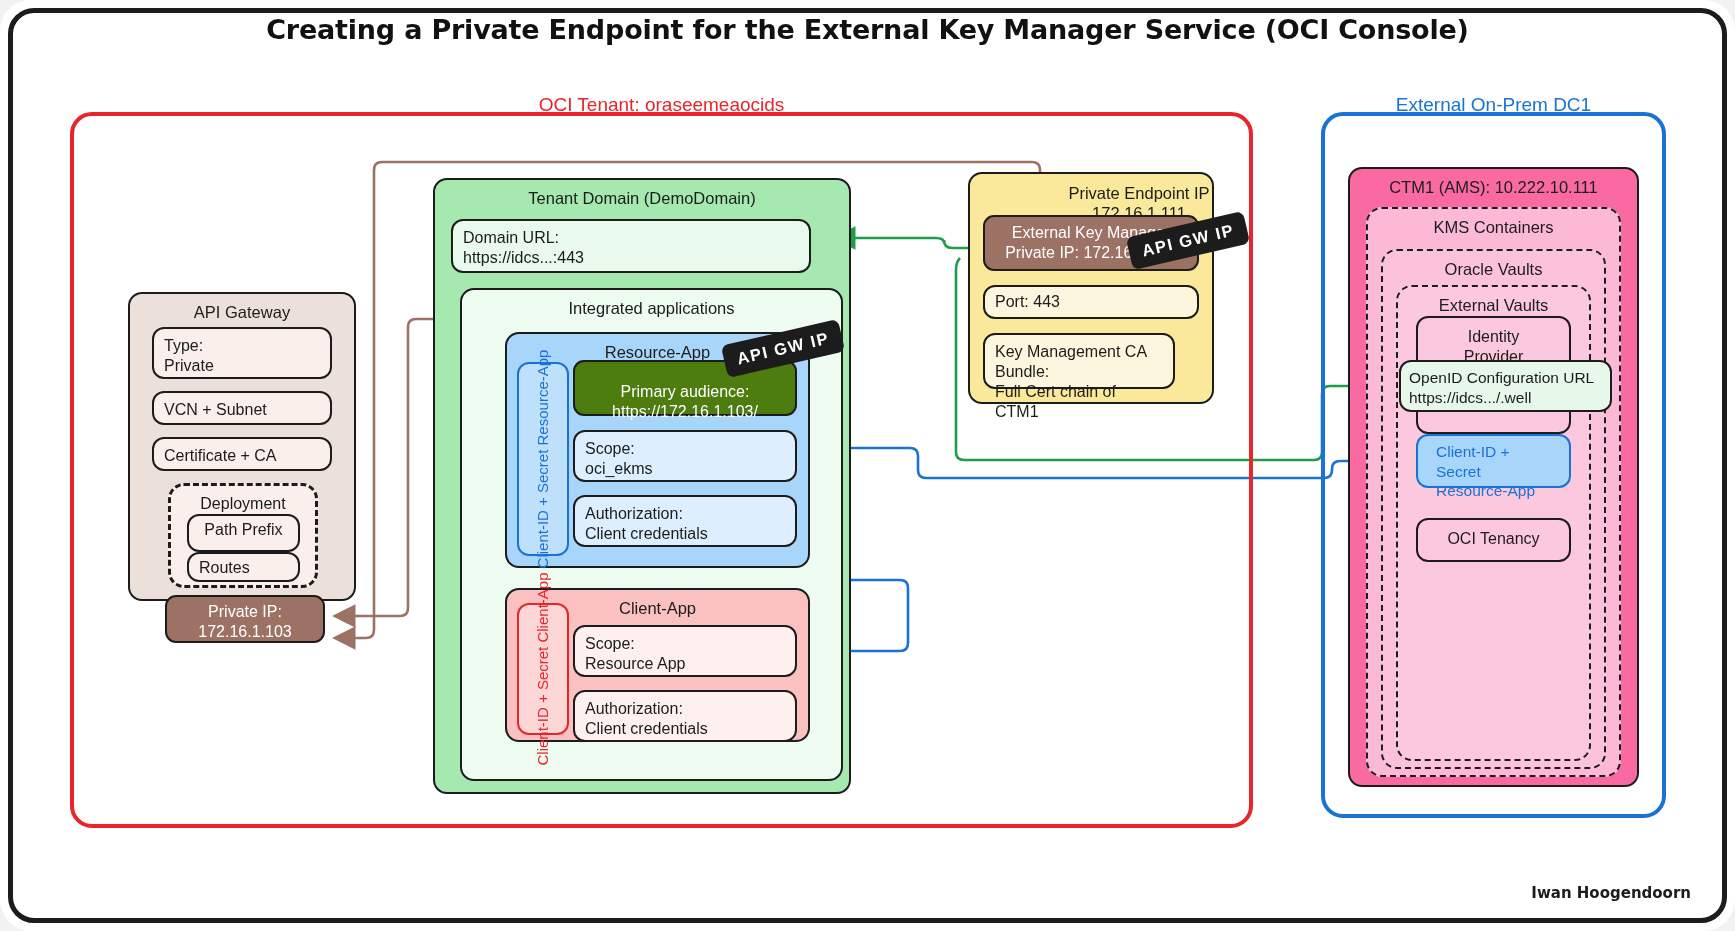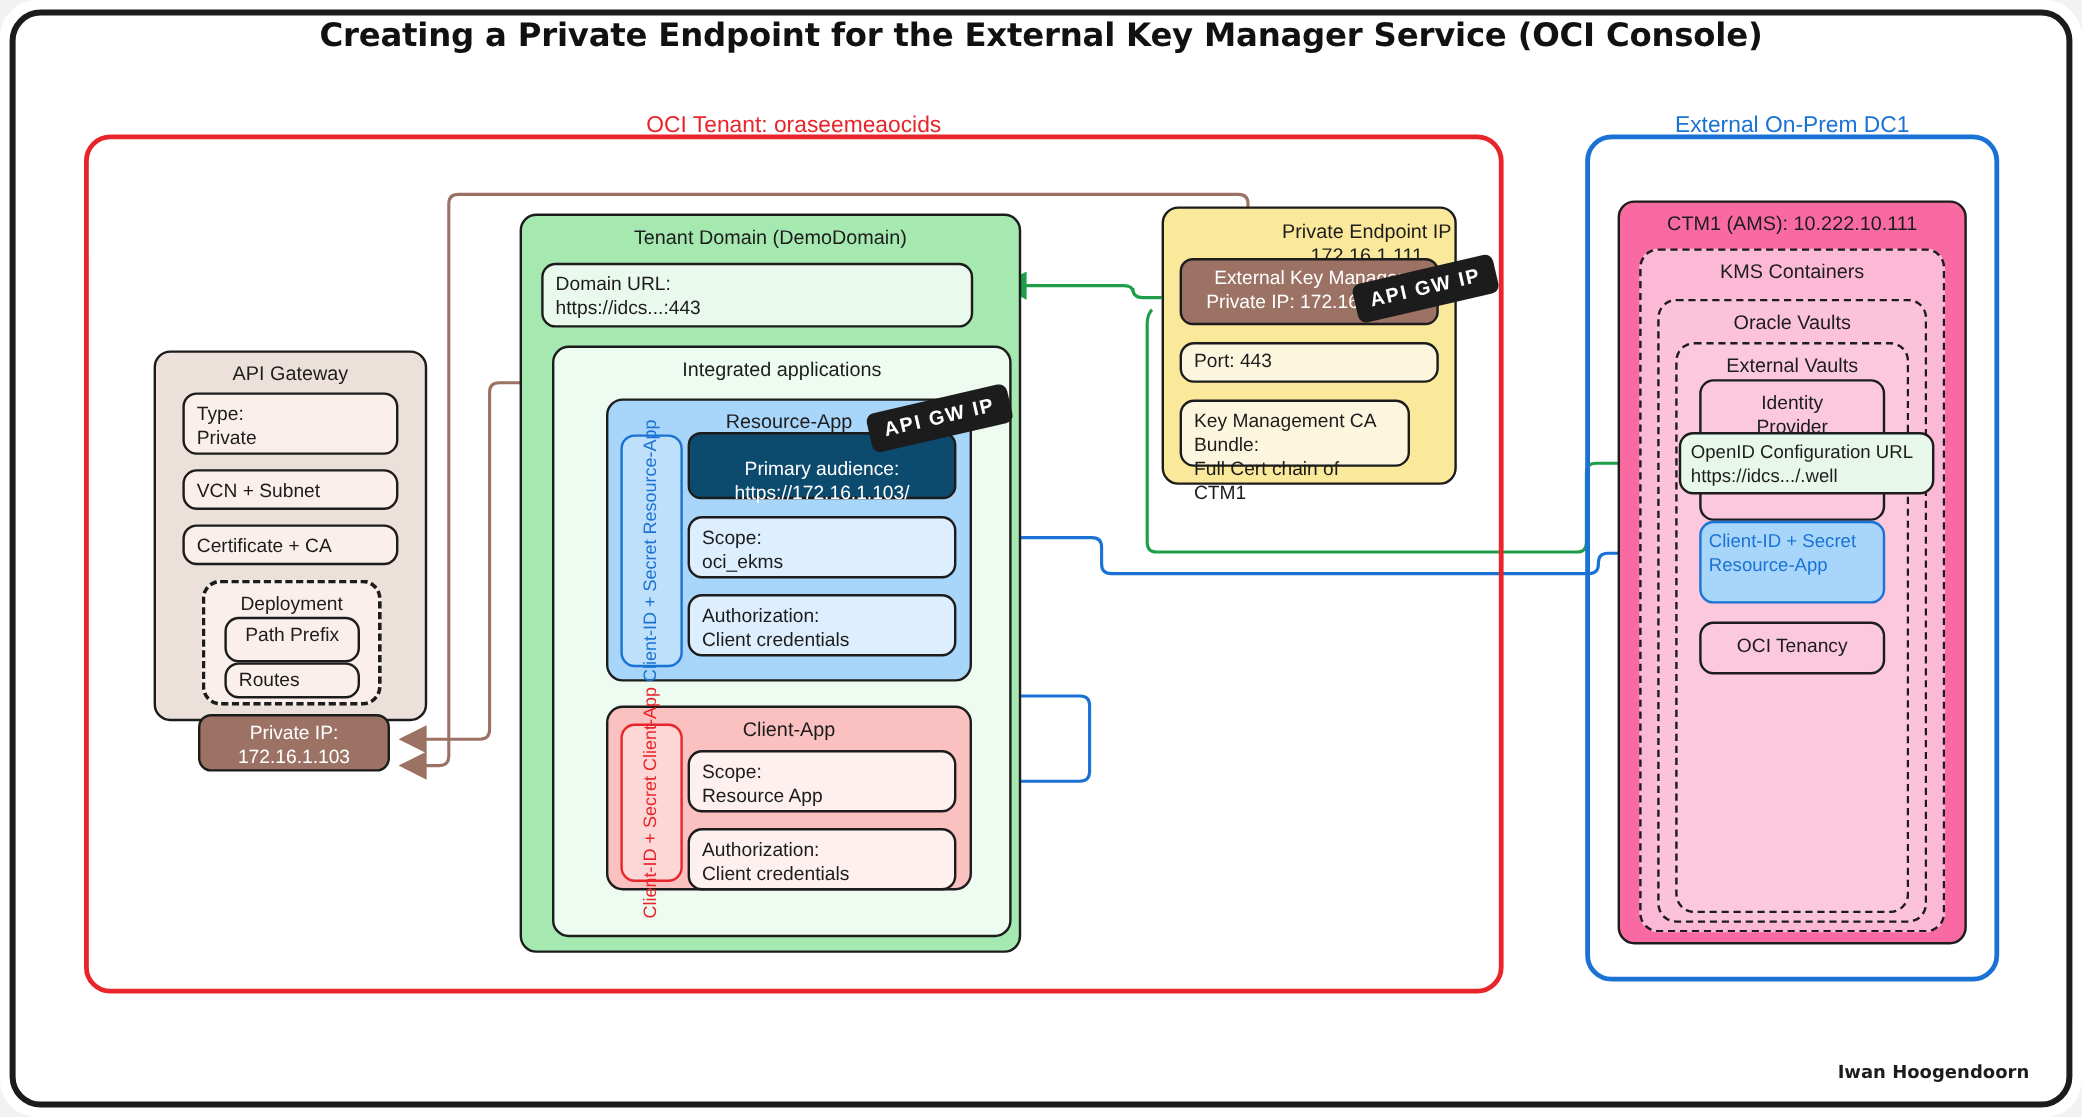--- a/index.html
+++ b/index.html
@@ -63,21 +63,21 @@
   #domurl{left:451px;top:219px;width:360px;height:54px;background:#eaf9ee;}
   #intapps{left:460px;top:288px;width:383px;height:493px;background:#eefbf1;}
 
   
   #resapp{left:505px;top:332px;width:305px;height:236px;background:#a8d5fa;}
   #res-side{position:absolute;left:517px;top:362px;width:48px;height:190px;
     border:2.4px solid #1a73d4;border-radius:12px;background:#bfe0fb;}
   .sidetext{position:absolute;left:50%;top:50%;transform:translate(-50%,-50%) rotate(-90deg);
     white-space:nowrap;font-family:"Liberation Sans", sans-serif;font-size:15px;color:#1a73d4;
     text-align:center;line-height:1.25;}
-  #primaud{left:573px;top:360px;width:224px;height:56px;background:#0c4a6e;color:#ffffff;
+  #primaud{left:573px;top:360px;width:224px;height:56px;background:#4d7c0f;color:#ffffff;
     text-align:center;border-radius:11px;padding-top:20px;}
   #scope-res{left:573px;top:430px;width:224px;height:52px;background:#ddefff;}
   #auth-res{left:573px;top:495px;width:224px;height:52px;background:#ddefff;}
 
   
   #cliapp{left:505px;top:588px;width:305px;height:154px;background:#fbc0c0;}
   #cli-side{position:absolute;left:517px;top:603px;width:48px;height:128px;
     border:2.4px solid #e8252a;border-radius:12px;background:#fdd6d6;}
   .sidetext-red{position:absolute;left:50%;top:50%;transform:translate(-50%,-50%) rotate(-90deg);
     white-space:nowrap;font-family:"Liberation Sans", sans-serif;font-size:15px;color:#e8252a;
@@ -97,22 +97,22 @@
   #kms{position:absolute;left:1366px;top:207px;width:255px;height:570px;
     border:2.4px dashed #1c1c1c;border-radius:16px;background:#fcb9d5;box-sizing:border-box;}
   #ovaults{position:absolute;left:1381px;top:249px;width:225px;height:520px;
     border:2.4px dashed #1c1c1c;border-radius:16px;background:#fcc2da;box-sizing:border-box;}
   #evaults{position:absolute;left:1396px;top:285px;width:195px;height:476px;
     border:2.4px dashed #1c1c1c;border-radius:16px;background:#fcc8de;box-sizing:border-box;}
   #idp{left:1416px;top:316px;width:155px;height:118px;background:#fcc8de;text-align:center;
     padding-top:9px;}
   #openid{left:1381px;top:360px;width:213px;height:52px;background:#e7f7ea;font-size:15.5px;
     padding:6px 8px;margin-left:18px;}
-  #cidsec{left:1416px;top:434px;width:155px;height:69px;background:#a8d5fa;
-    border:2.4px solid #1a73d4;color:#1a73d4;font-size:15.5px;padding:6px 6px;}
+  #cidsec{left:1416px;top:434px;width:155px;height:54px;background:#a8d5fa;
+    border:2.4px solid #1a73d4;color:#1a73d4;font-size:15.5px;padding:6px 18px;}
   #tenancy{left:1416px;top:518px;width:155px;height:44px;background:#fcc8de;text-align:center;
     padding-top:9px;}
 
   
   .tag{position:absolute;background:#1c1c1c;color:#ffffff;
     font-family:"Liberation Sans", sans-serif;font-size:16.5px;font-weight:bold;
     letter-spacing:1.5px;padding:7px 13px;border-radius:7px;white-space:nowrap;}
   #tag1{left:723px;top:332px;transform:rotate(-13deg);}
   #tag2{left:1128px;top:224px;transform:rotate(-13deg);}
 

